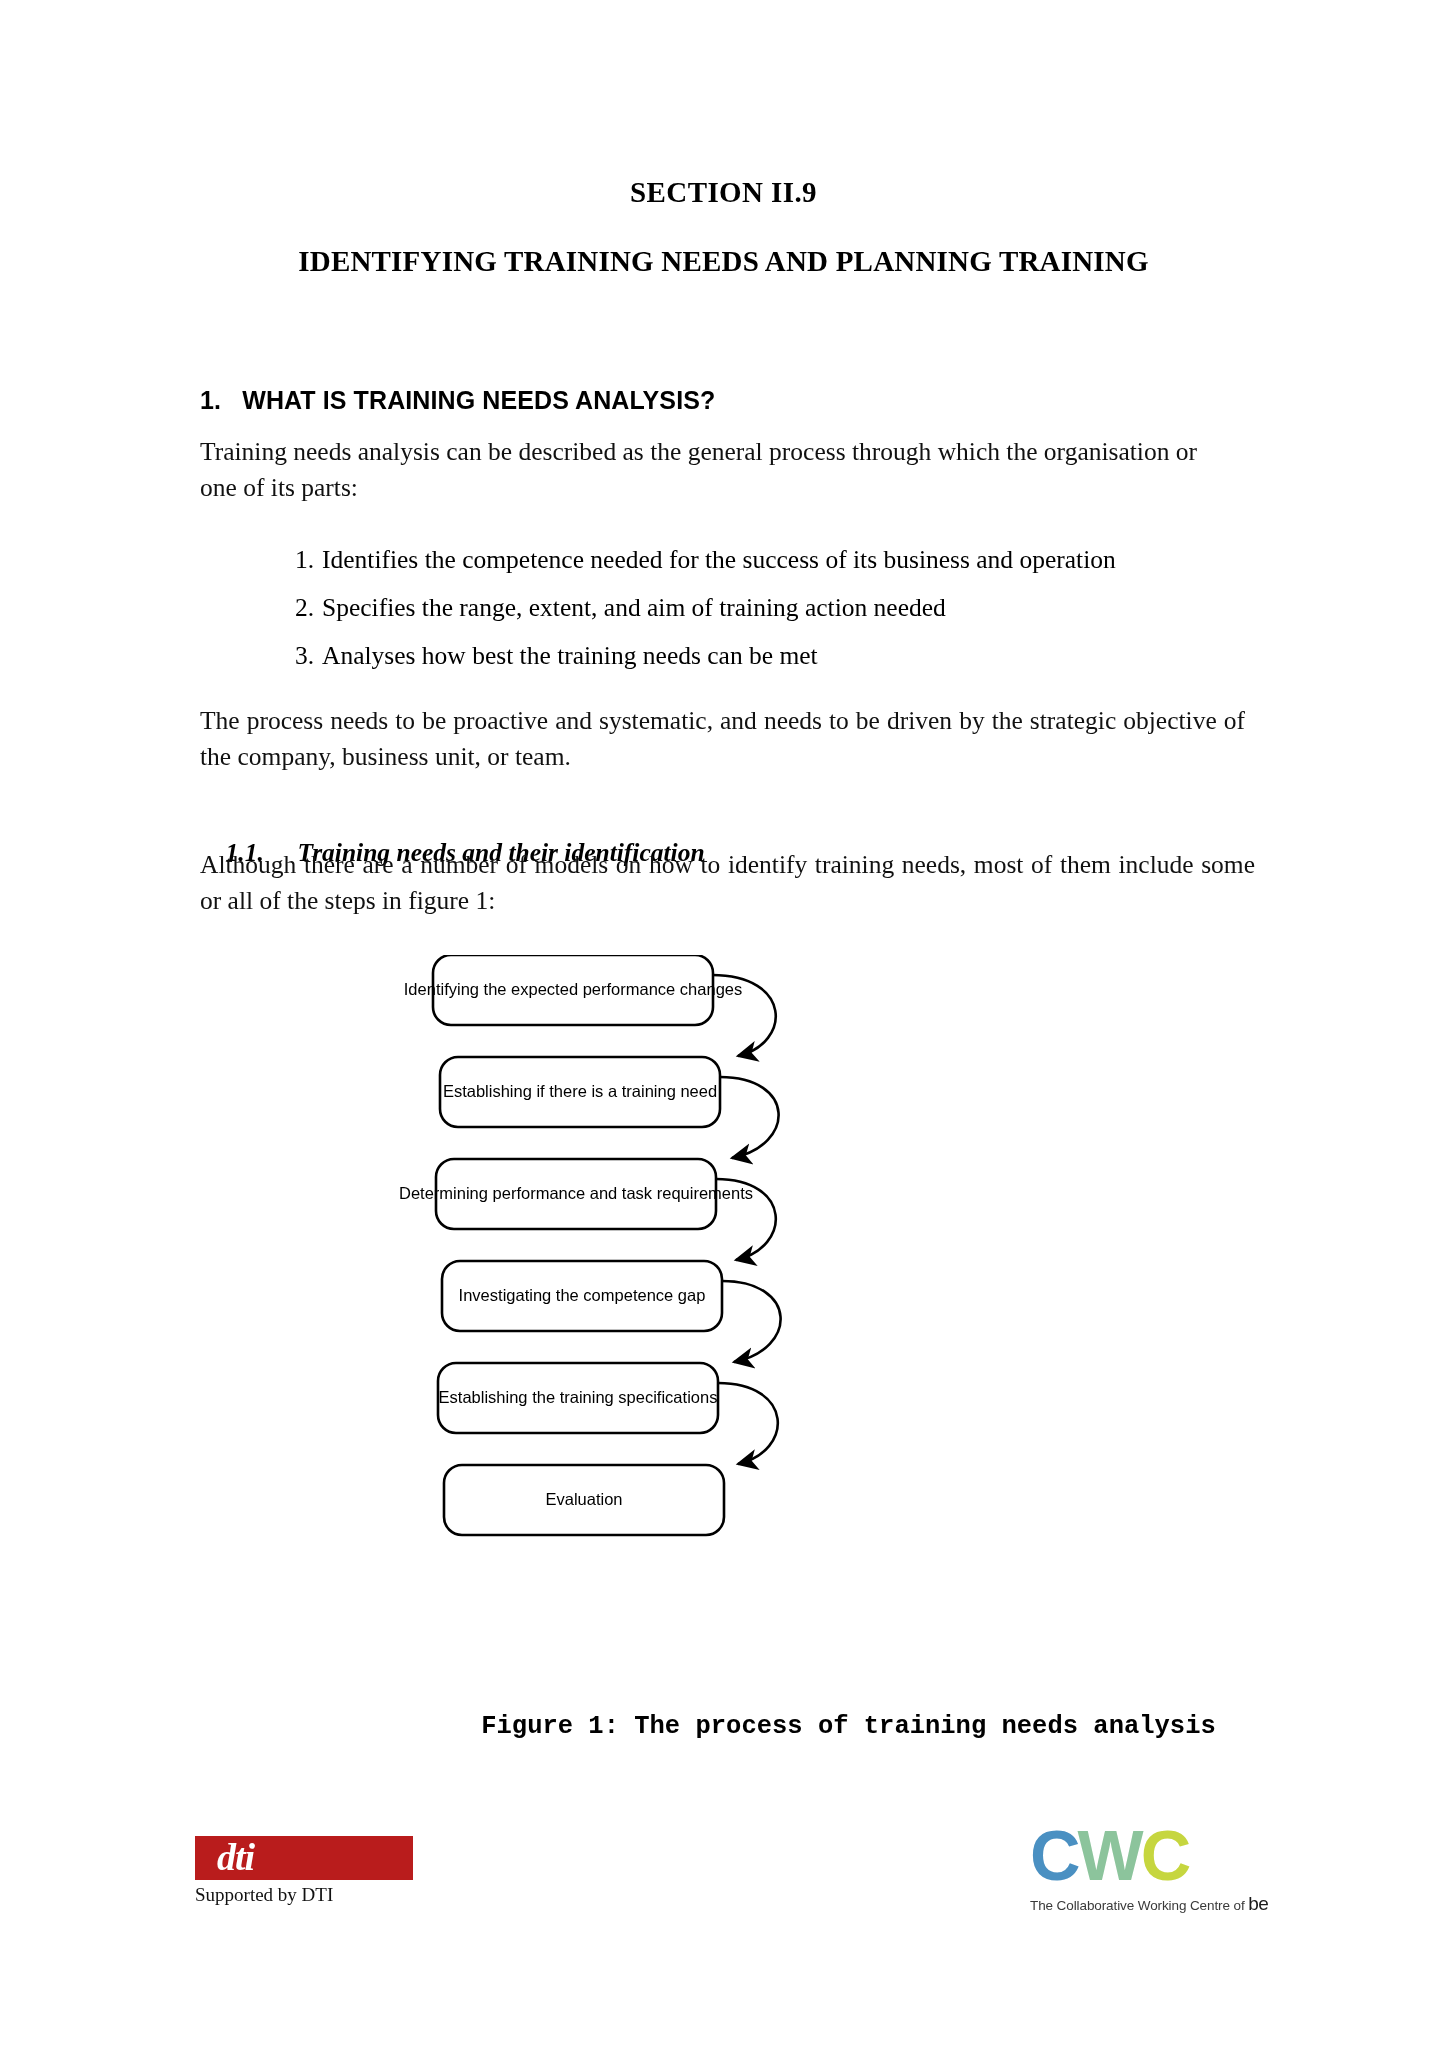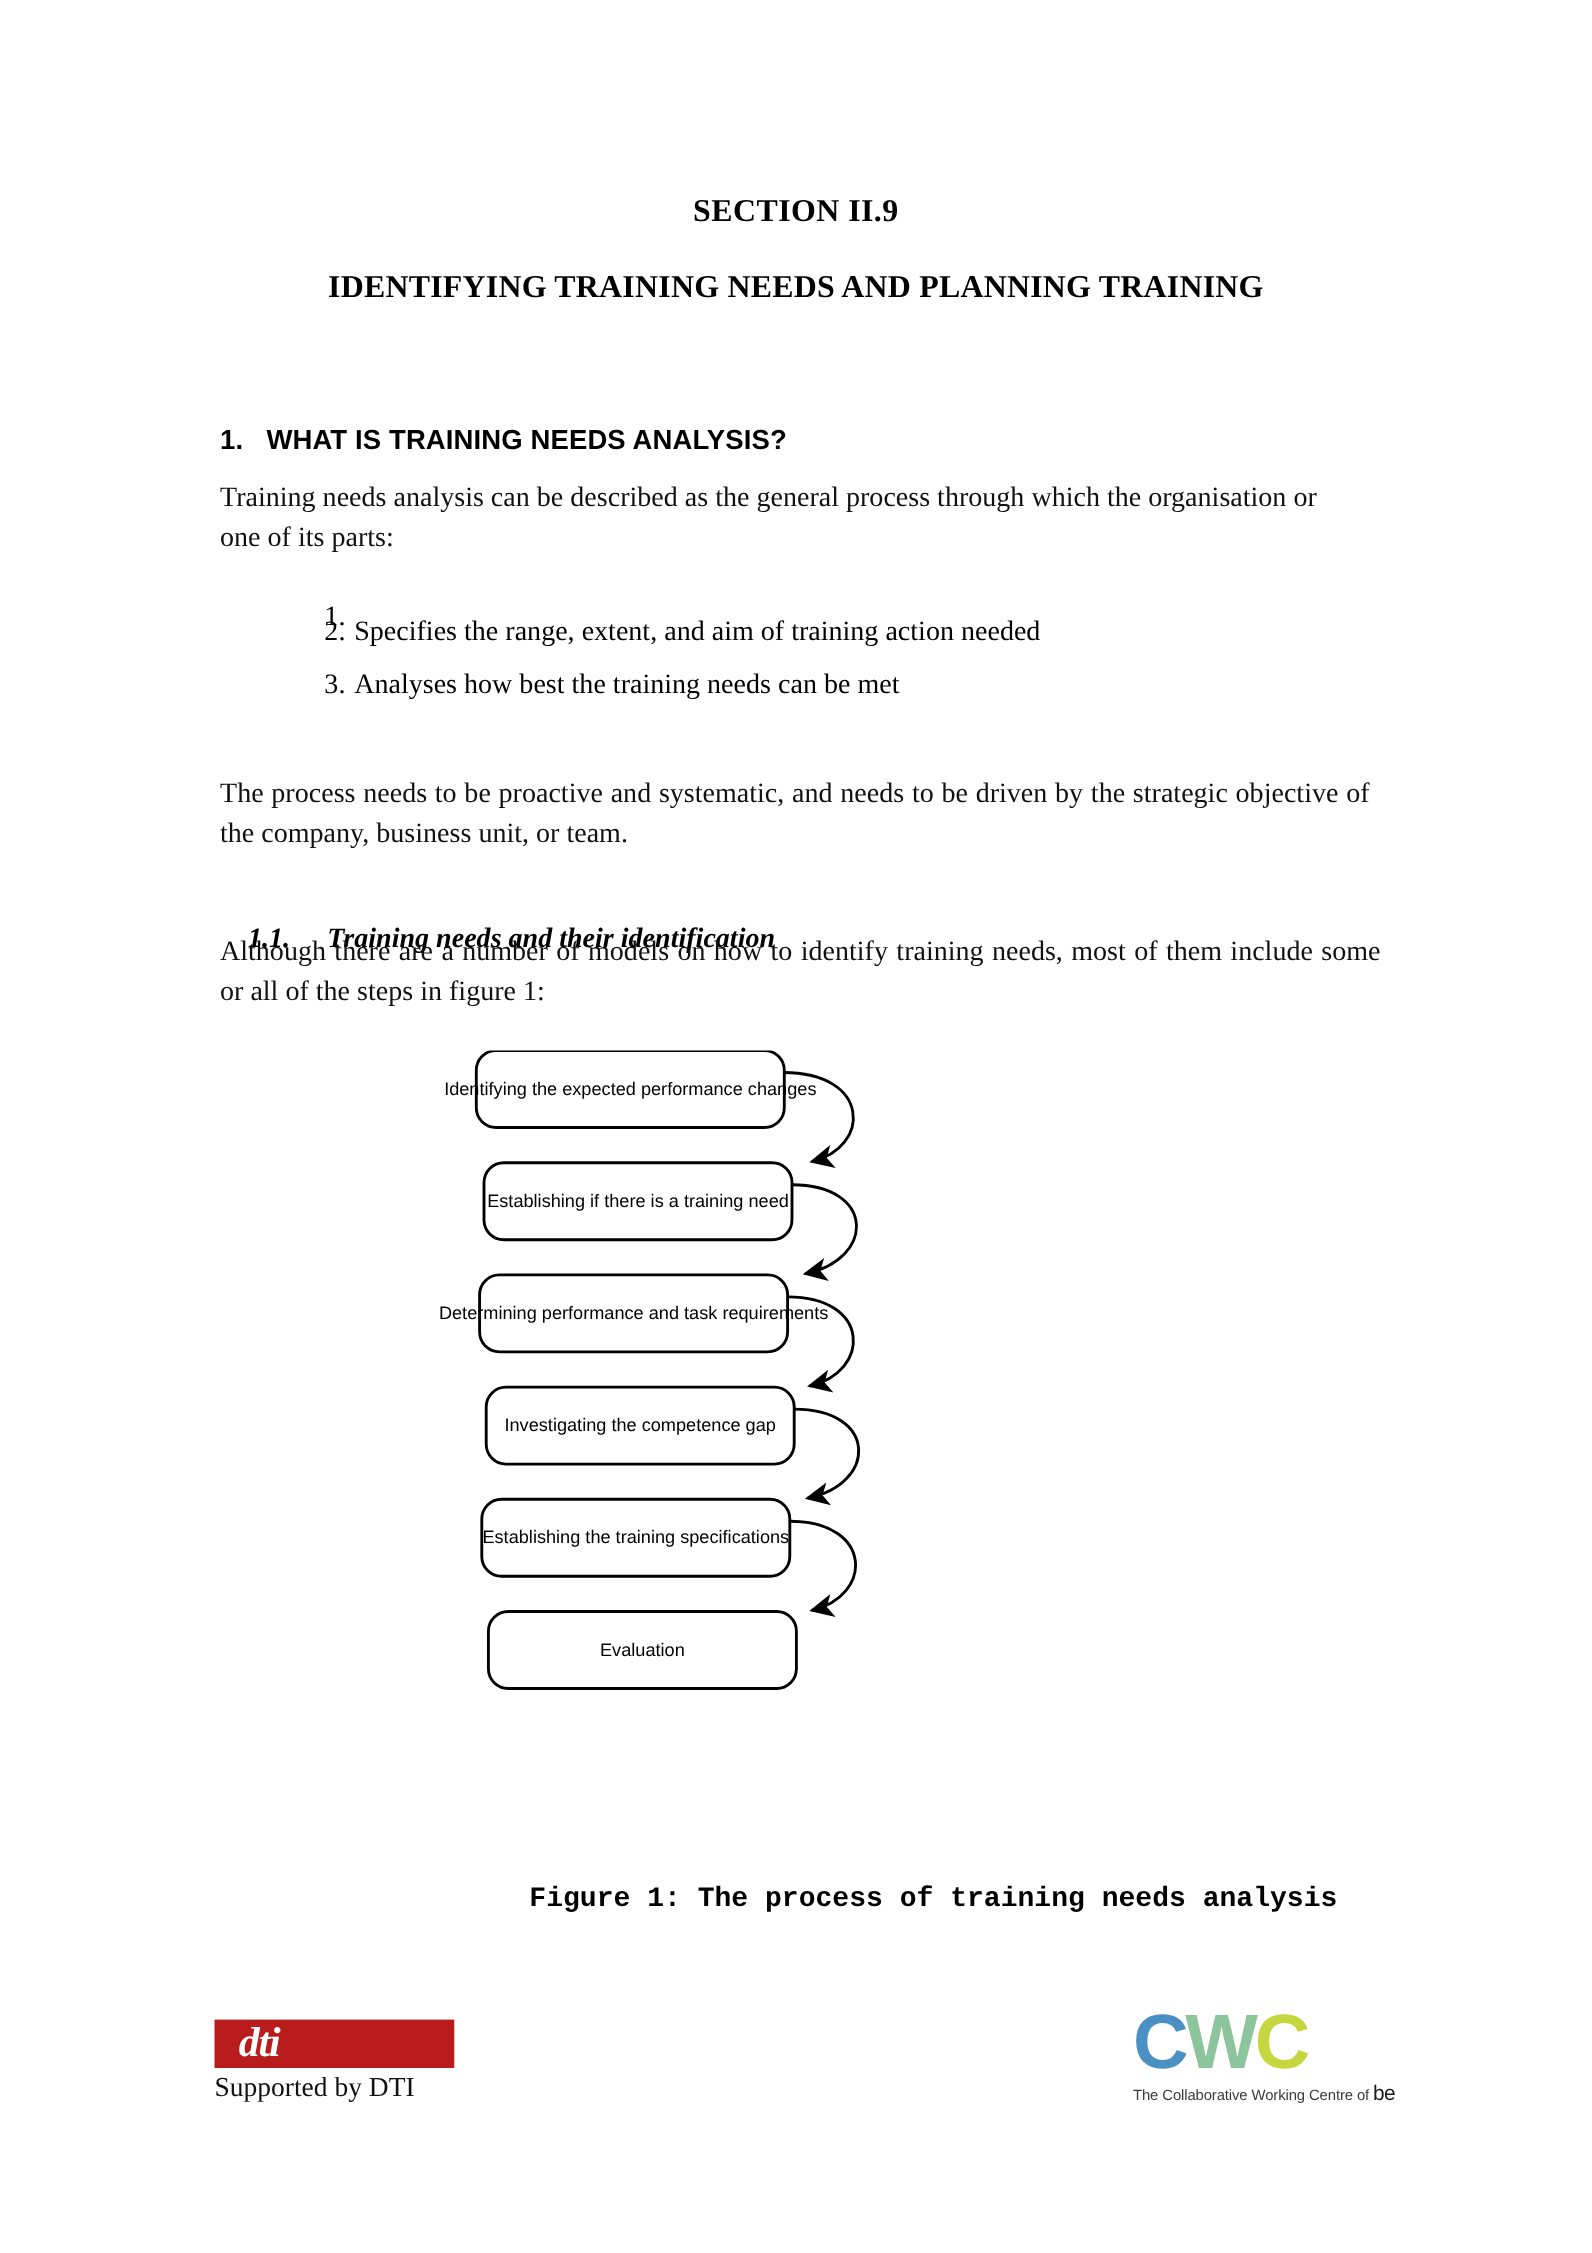--- a/index.html
+++ b/index.html
@@ -155,21 +155,21 @@
     font-family: "Liberation Serif", "DejaVu Serif", serif;
     font-weight: bold;
     font-style: italic;
     font-size: 38px;
     letter-spacing: -1px;
     line-height: 1;
   }
   .dti-caption {
     margin-top: 4px;
     font-family: "Liberation Serif", "DejaVu Serif", serif;
-    font-size: 25px;
+    font-size: 19px;
     color: #111;
     white-space: nowrap;
   }
 
   
   .cwc-block {
     position: absolute;
     left: 1030px;
     top: 1820px;
     width: 260px;
@@ -210,20 +210,21 @@
 
   <div class="doc-title">IDENTIFYING TRAINING NEEDS AND PLANNING TRAINING</div>
 
   <div class="h1">1.   WHAT IS TRAINING NEEDS ANALYSIS?</div>
 
   <div class="para p-intro">Training needs analysis can be described as the general process through which the organisation or one of its parts:</div>
 
   <div class="numlist">
     <div class="li">
       <span class="marker">1.</span>
+      <span>Identifies the competence needed for the success of its business and operation</span>
     </div>
     <div class="li">
       <span class="marker">2.</span>
       <span>Specifies the range, extent, and aim of training action needed</span>
     </div>
     <div class="li">
       <span class="marker">3.</span>
       <span>Analyses how best the training needs can be met</span>
     </div>
   </div>

